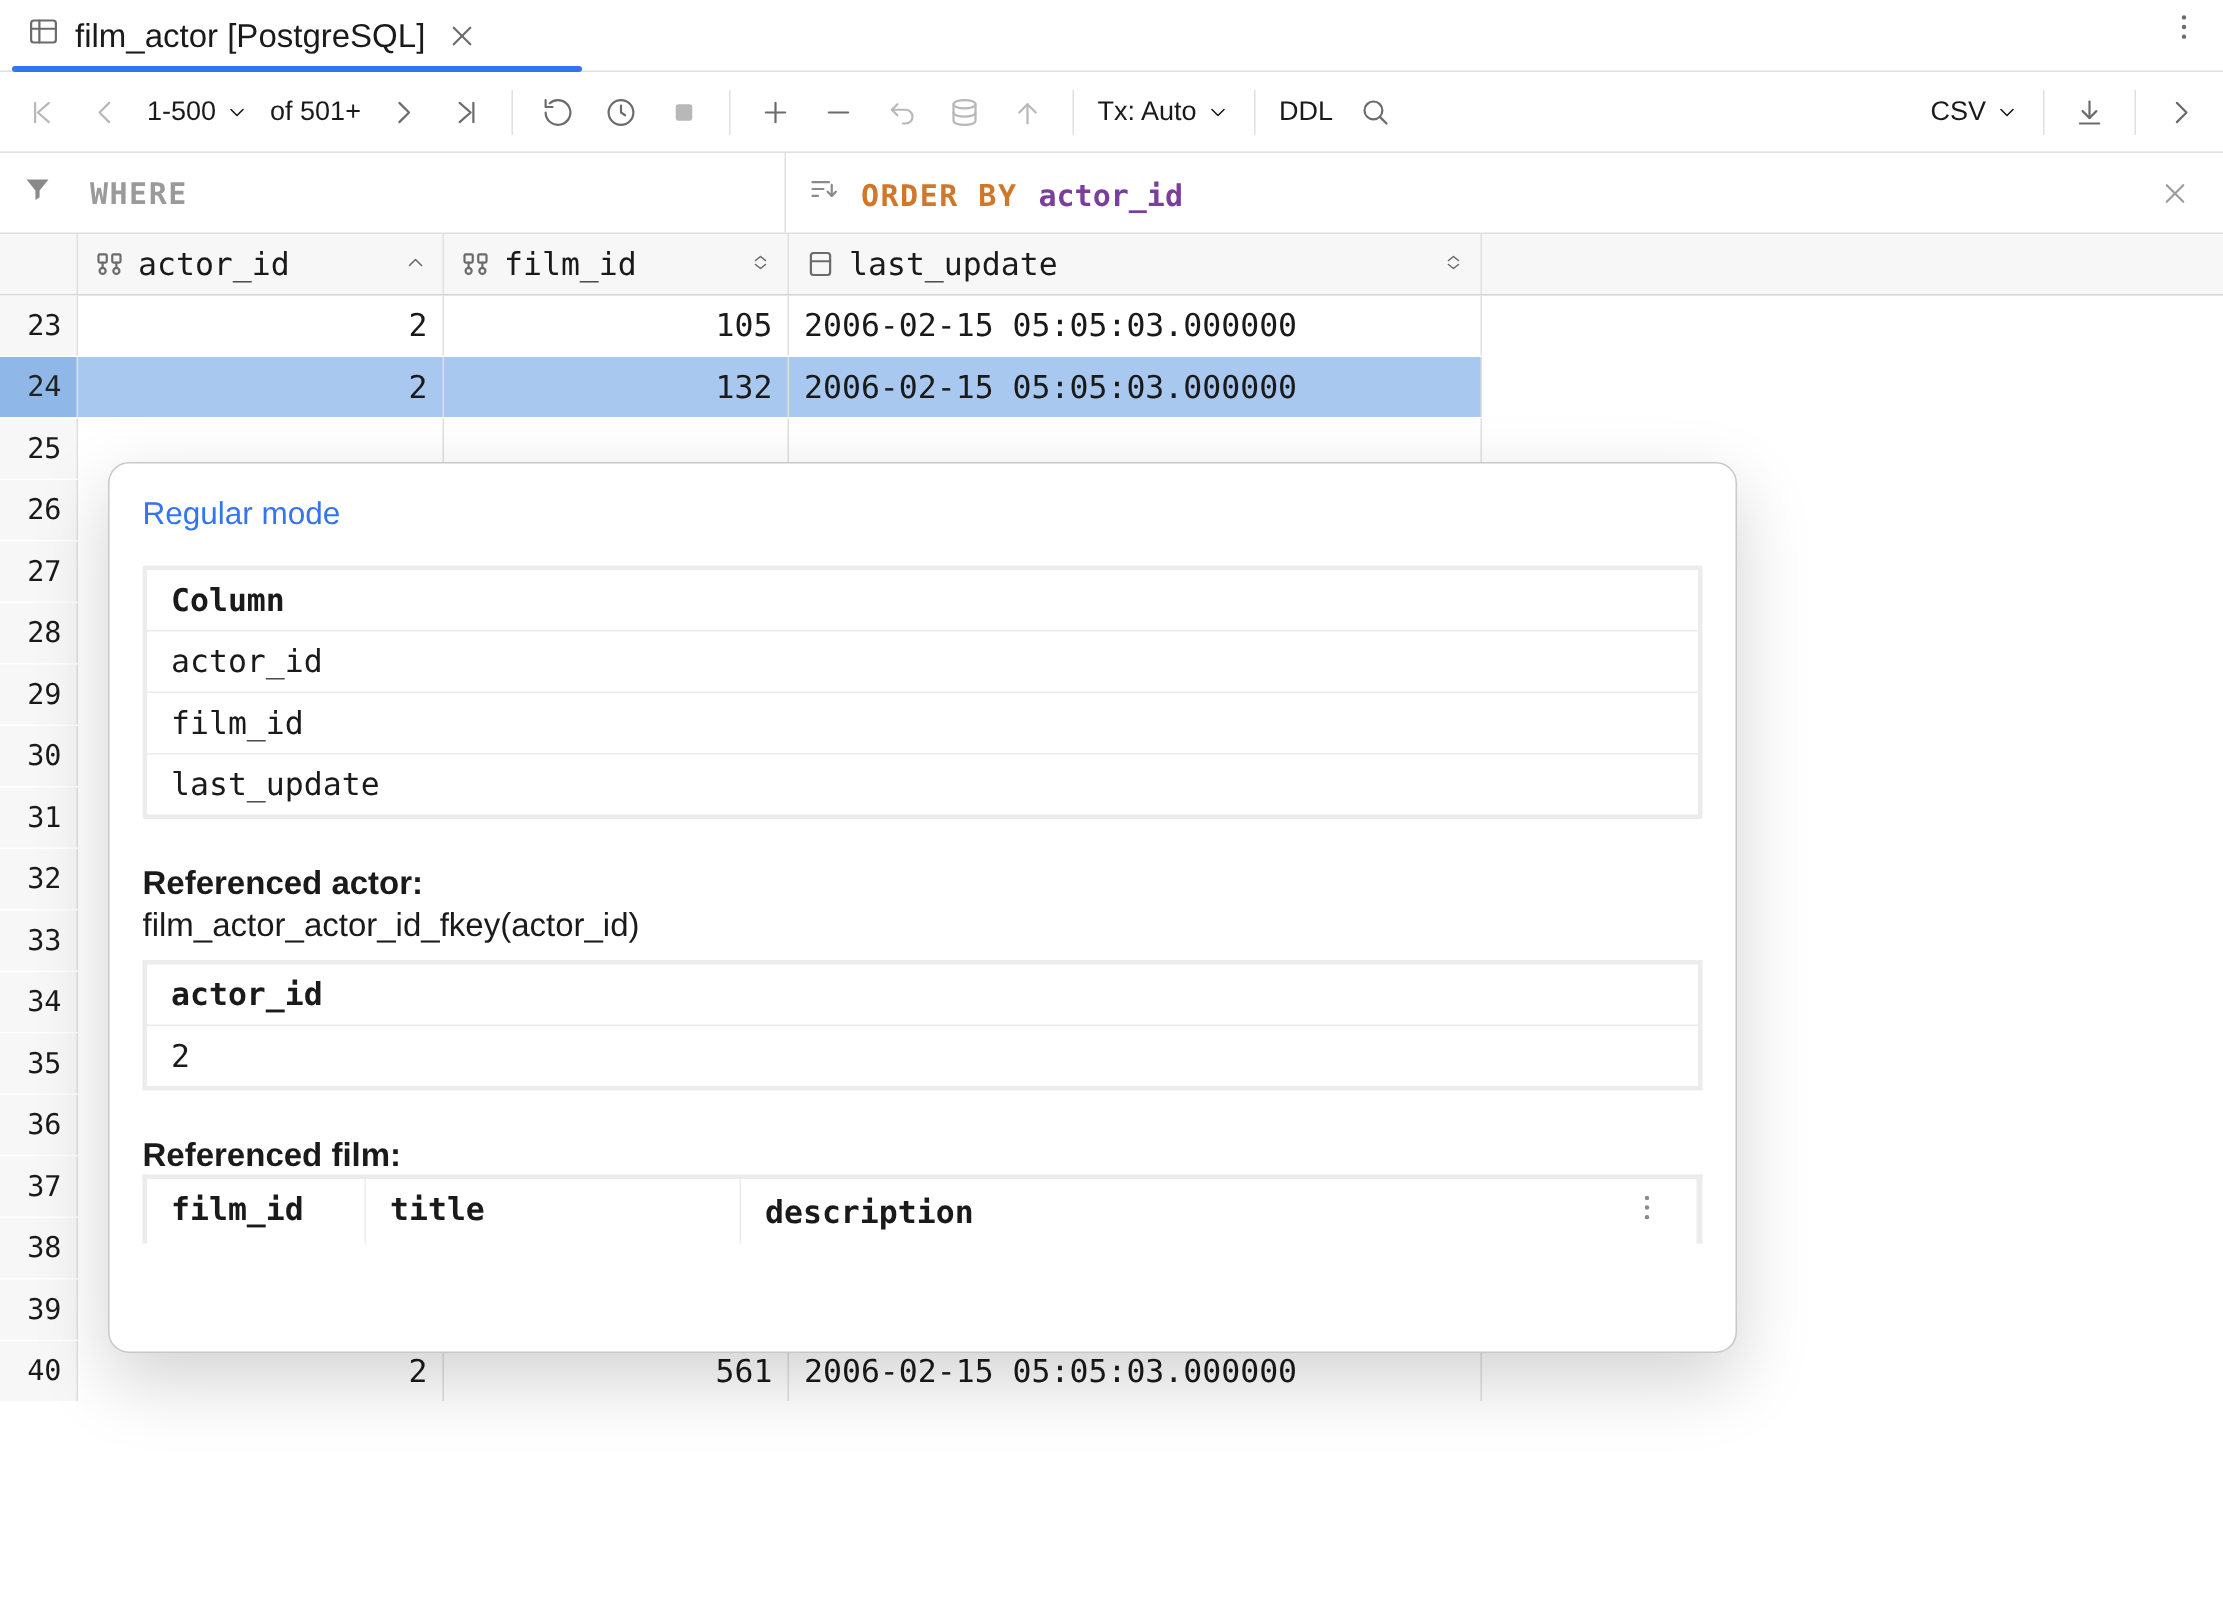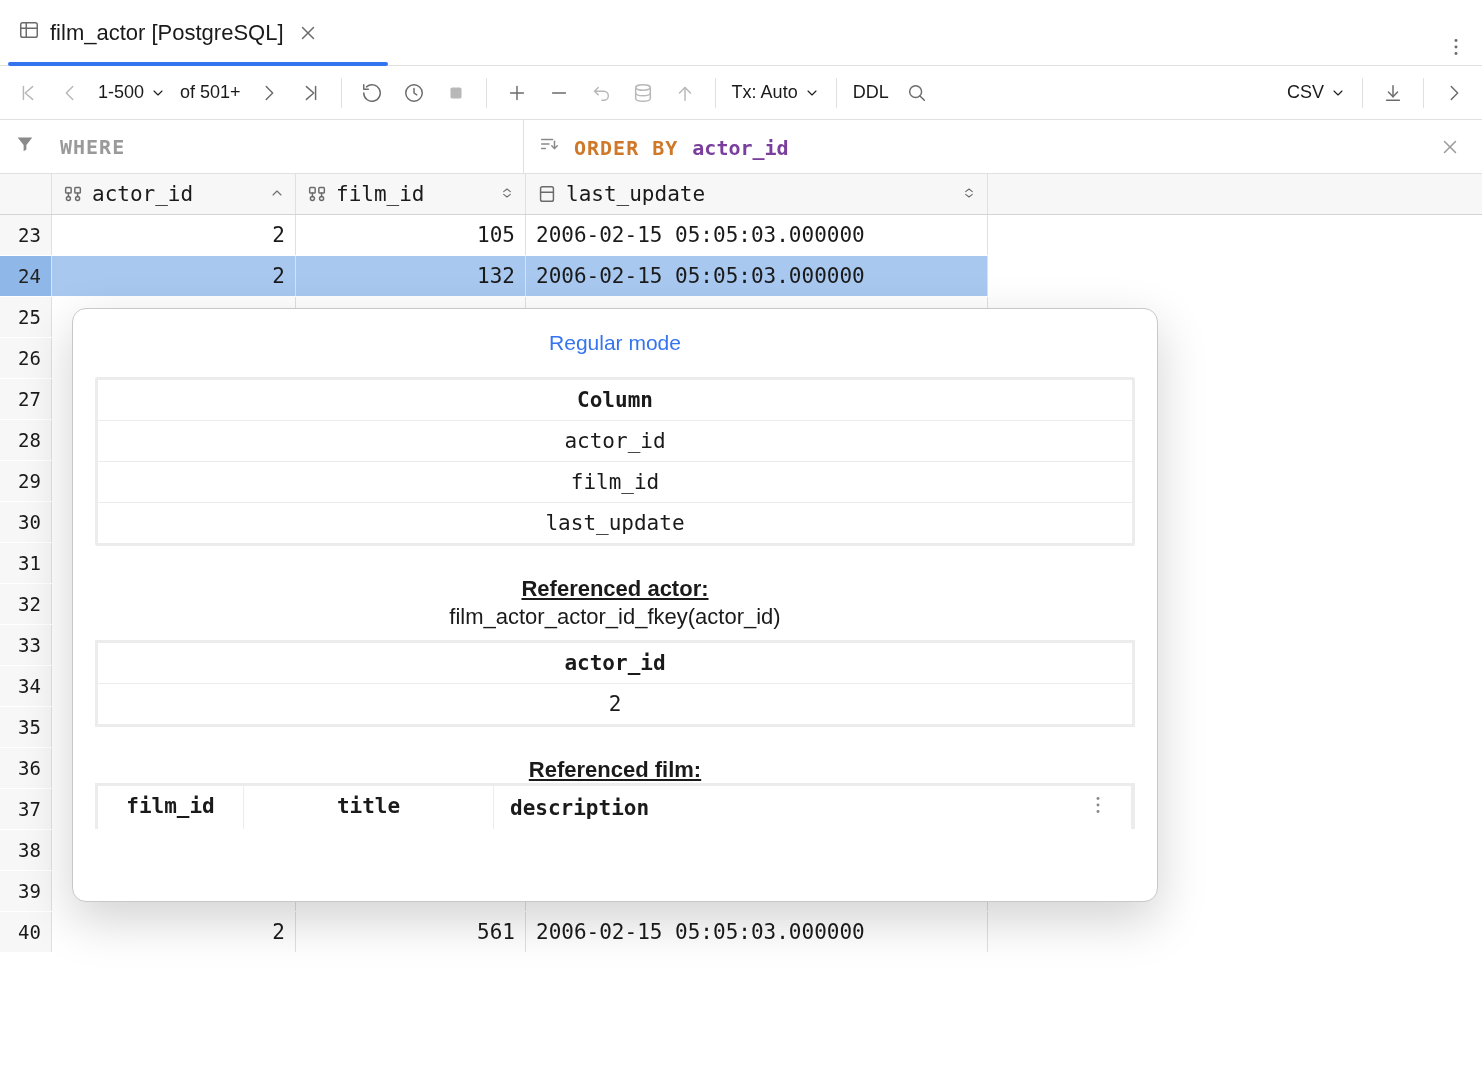--- a/index.html
+++ b/index.html
@@ -21,21 +21,21 @@
     color: var(--text);
     background:#fff;
     width:1482px;
     height:1080px;
     overflow:hidden;
     position:relative;
   }
 
   
   .tabbar {
-    display:flex; align-items:flex-end; height:66px;
+    display:flex; align-items:flex-start; height:48px;
     border-bottom:1px solid var(--border);
     padding:0 8px;
   }
   .tab {
     display:flex; align-items:center; gap:10px;
     height:100%; padding:0 10px;
     position:relative;
   }
   .tab-label { font-size:22px; }
   .tab-underline {
@@ -109,36 +109,35 @@
   .popup {
     position:absolute;
     left:72px; top:308px;
     width:1086px; height:594px;
     background:#fff;
     border:1px solid #c8c8c8;
     border-radius:14px;
     box-shadow:0 18px 50px rgba(0,0,0,0.18);
     padding:22px 0 0 0;
     overflow:hidden;
-    text-align:center;
   }
   .popup-link { color:var(--accent-blue); font-size:21px; padding:0 22px; cursor:pointer; }
   .popup-table {
     margin:22px 22px 0 22px;
     border:3px solid #ececec;
     border-radius:2px;
   }
   .popup-th, .popup-td {
     font-family:Menlo,Consolas,monospace; font-size:21px;
     padding:8px 16px;
     border-bottom:1px solid #ececec;
   }
   .popup-th { font-weight:700; }
   .popup-td:last-child { border-bottom:none; }
-  .popup-section-title { font-weight:700; font-size:22px; padding:30px 22px 0 22px;text-decoration:underline; }
+  .popup-section-title { font-weight:700; font-size:22px; padding:30px 22px 0 22px; }
   .popup-section-sub { font-size:22px; padding:2px 22px 10px 22px; }
 
   .popup-reftable {
     margin:0 22px;
     border:3px solid #ececec;
     display:flex; flex-direction:column;
   }
   .popup-reftable .r-th {
     font-family:Menlo,Consolas,monospace; font-size:21px; font-weight:700;
     padding:8px 16px; border-bottom:1px solid #ececec;

